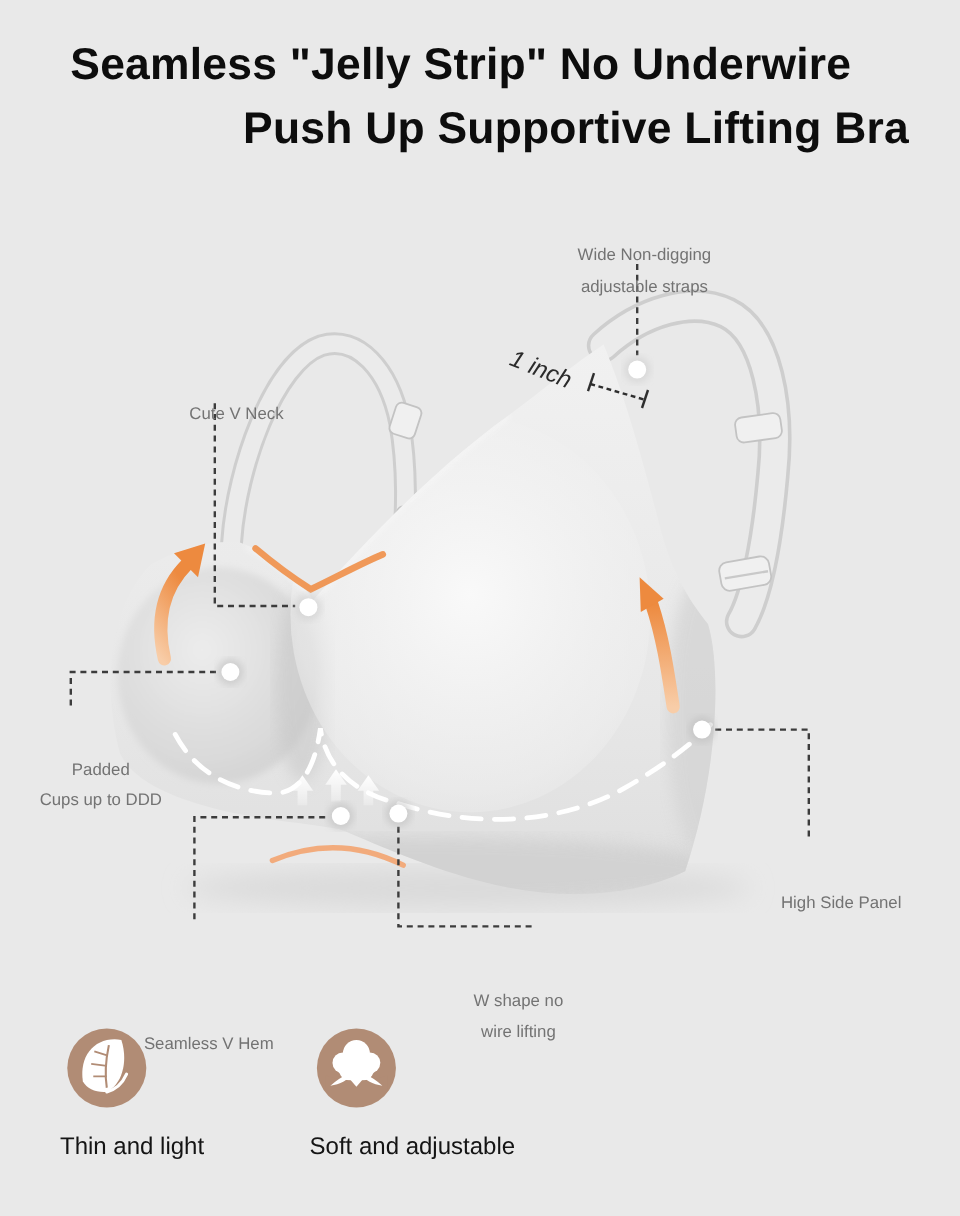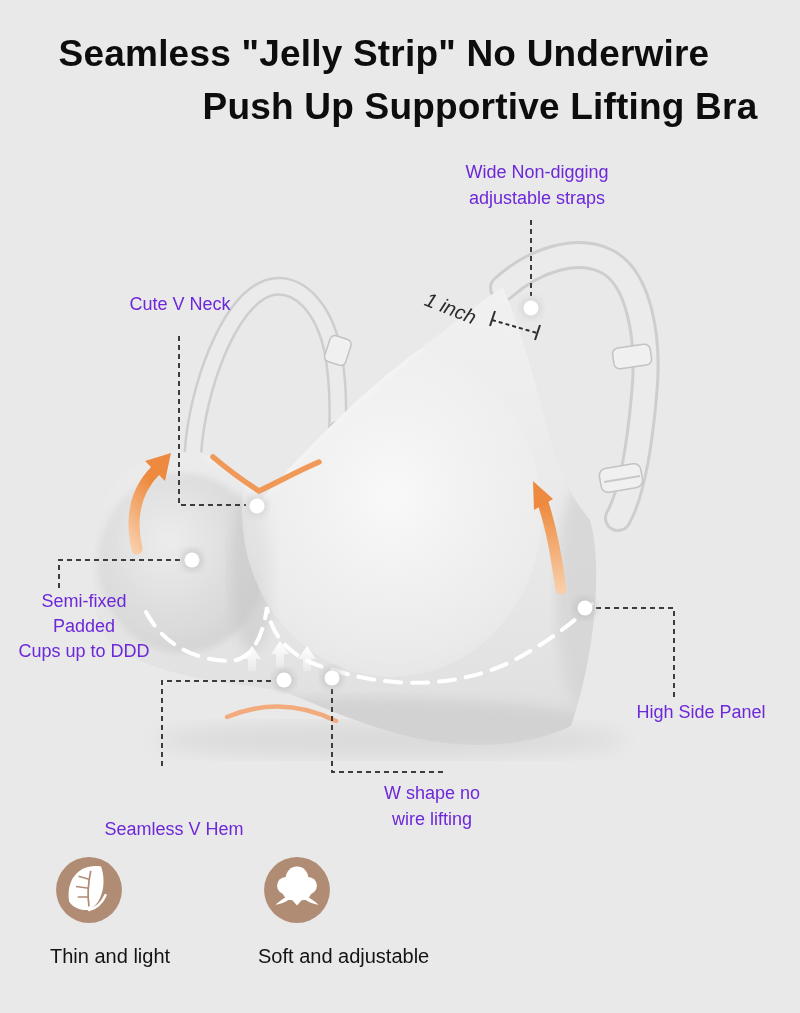--- a/index.html
+++ b/index.html
@@ -6,24 +6,25 @@
   body{
     width:800px;height:1013px;position:relative;overflow:hidden;
     background:#e9e9e9;
     font-family:"Liberation Sans", sans-serif;
     color:#1c1c1c;
   }
   .stage{position:absolute;inset:0;}
   svg.art{position:absolute;left:0;top:0;}
   .lbl{
     position:absolute;
-    font-size:18px;line-height:26px;
-    color:#6d28d9;text-align:center;
+    font-size:14px;line-height:26px;
+    color:#737373;text-align:center;
     transform:translateX(-50%);
     white-space:nowrap;
+    margin-top:40px;
   }
   .title-line{
     position:absolute;transform:translateX(-50%);
     font-size:37px;font-weight:700;color:#0d0d0d;
     white-space:nowrap;letter-spacing:.2px;
   }
   .inch{
     position:absolute;left:430px;top:288px;
     font-size:20px;font-style:italic;color:#2b2b2b;
     transform:rotate(22deg);transform-origin:left top;
@@ -197,24 +198,23 @@
   <div class="title-line" style="left:384px;top:33px">Seamless "Jelly Strip" No Underwire</div>
   <div class="title-line" style="left:480px;top:86px">Push Up Supportive Lifting Bra</div>
 
   <div class="lbl" style="left:537px;top:159px">
     <div>Wide Non-digging</div>
     <div>adjustable straps</div>
   </div>
 
   <div class="inch">1 inch</div>
 
-  <div class="lbl" style="left:180px;top:291px">Cute V Neck</div>
+  <div class="lbl" style="left:197px;top:291px">Cute V Neck</div>
 
   <div class="lbl cups-lbl" style="left:84px;top:589px">
-    <div>Semi-fixed</div>
     <div>Padded</div>
     <div>Cups up to DDD</div>
   </div>
 
   <div class="lbl" style="left:174px;top:816px">Seamless V Hem</div>
 
   <div class="lbl" style="left:432px;top:780px">
     <div>W shape no</div>
     <div>wire lifting</div>
   </div>

